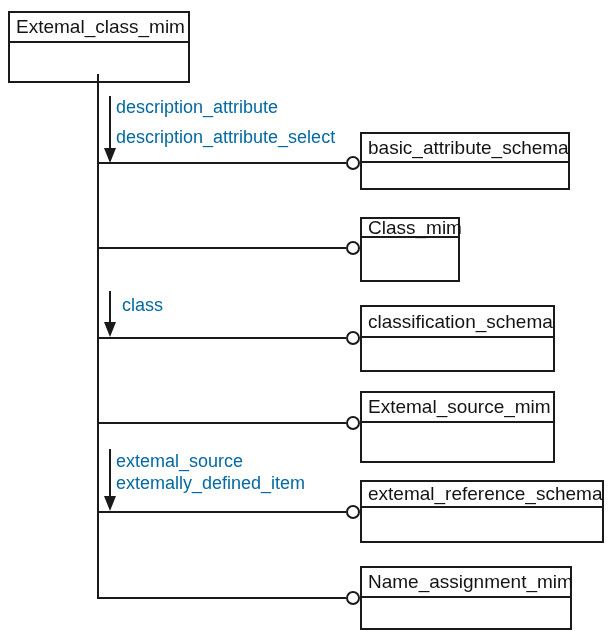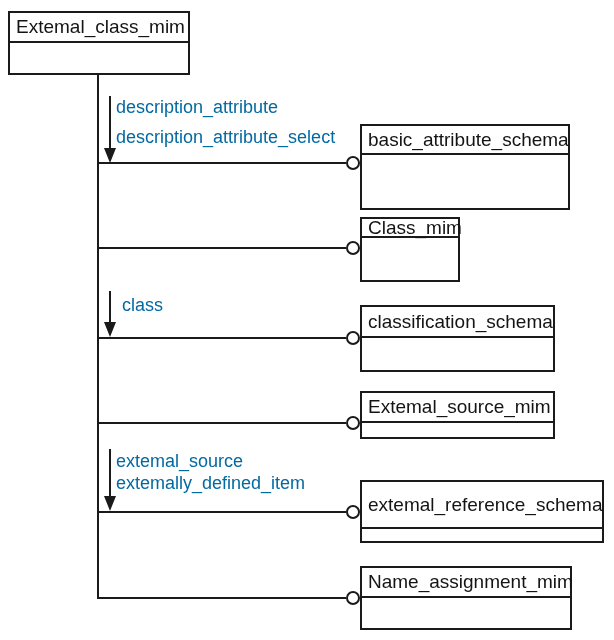--- a/index.html
+++ b/index.html
@@ -65,34 +65,34 @@
     line-height: 22px;
     white-space: nowrap;
     color: #0369a1;
   }
 </style>
 </head>
 <body>
 
 <div class="canvas">
 
-  <div class="ebox" style="left:8px; top:11px; width:182px; height:64px;">
+  <div class="ebox" style="left:8px; top:11px; width:182px; height:72px;">
     <div class="title" style="height:30px;">Extemal_class_mim</div>
     <div class="body"></div>
   </div>
 
   <div class="vline" style="left:97px; top:74px; width:2px; height:525px;"></div>
 
   <div class="vline" style="left:109px; top:96px; width:2px; height:54px;"></div>
   <div class="arrowhead" style="left:104px; top:148px;"></div>
   <div class="rlabel" style="left:116px; top:96px;">description_attribute</div>
   <div class="rlabel" style="left:116px; top:118px;margin-top:8px;">description_attribute_select</div>
   <div class="hline" style="left:97px; top:162px; width:249px; height:2px;"></div>
   <div class="circle" style="left:346px; top:156px;"></div>
-  <div class="ebox" style="left:360px; top:124px; width:210px; height:86px;">
+  <div class="ebox" style="left:360px; top:132px; width:210px; height:58px;">
     <div class="title" style="height:29px;">basic_attribute_schema</div>
     <div class="body"></div>
   </div>
 
   <div class="hline" style="left:97px; top:247px; width:249px; height:2px;"></div>
   <div class="circle" style="left:346px; top:241px;"></div>
   <div class="ebox" style="left:360px; top:217px; width:100px; height:65px;">
     <div class="title" style="height:19px;">Class_mim</div>
     <div class="body"></div>
   </div>
@@ -102,33 +102,33 @@
   <div class="rlabel" style="left:122px; top:294px;">class</div>
   <div class="hline" style="left:97px; top:337px; width:249px; height:2px;"></div>
   <div class="circle" style="left:346px; top:331px;"></div>
   <div class="ebox" style="left:360px; top:305px; width:195px; height:67px;">
     <div class="title" style="height:31px;">classification_schema</div>
     <div class="body"></div>
   </div>
 
   <div class="hline" style="left:97px; top:422px; width:249px; height:2px;"></div>
   <div class="circle" style="left:346px; top:416px;"></div>
-  <div class="ebox" style="left:360px; top:391px; width:195px; height:48px;">
+  <div class="ebox" style="left:360px; top:391px; width:195px; height:72px;">
     <div class="title" style="height:30px;">Extemal_source_mim</div>
     <div class="body"></div>
   </div>
 
   <div class="vline" style="left:109px; top:449px; width:2px; height:49px;"></div>
   <div class="arrowhead" style="left:104px; top:496px;"></div>
   <div class="rlabel" style="left:116px; top:472px;">extemally_defined_item</div>
   <div class="rlabel" style="left:116px; top:450px;">extemal_source</div>
   <div class="hline" style="left:97px; top:511px; width:249px; height:2px;"></div>
   <div class="circle" style="left:346px; top:505px;"></div>
   <div class="ebox" style="left:360px; top:480px; width:244px; height:63px;">
-    <div class="title" style="height:47px;">extemal_reference_schema</div>
+    <div class="title" style="height:26px;">extemal_reference_schema</div>
     <div class="body"></div>
   </div>
 
   <div class="hline" style="left:97px; top:597px; width:249px; height:2px;"></div>
   <div class="circle" style="left:346px; top:591px;"></div>
   <div class="ebox" style="left:360px; top:566px; width:212px; height:64px;">
     <div class="title" style="height:30px;">Name_assignment_mim</div>
     <div class="body"></div>
   </div>
 

